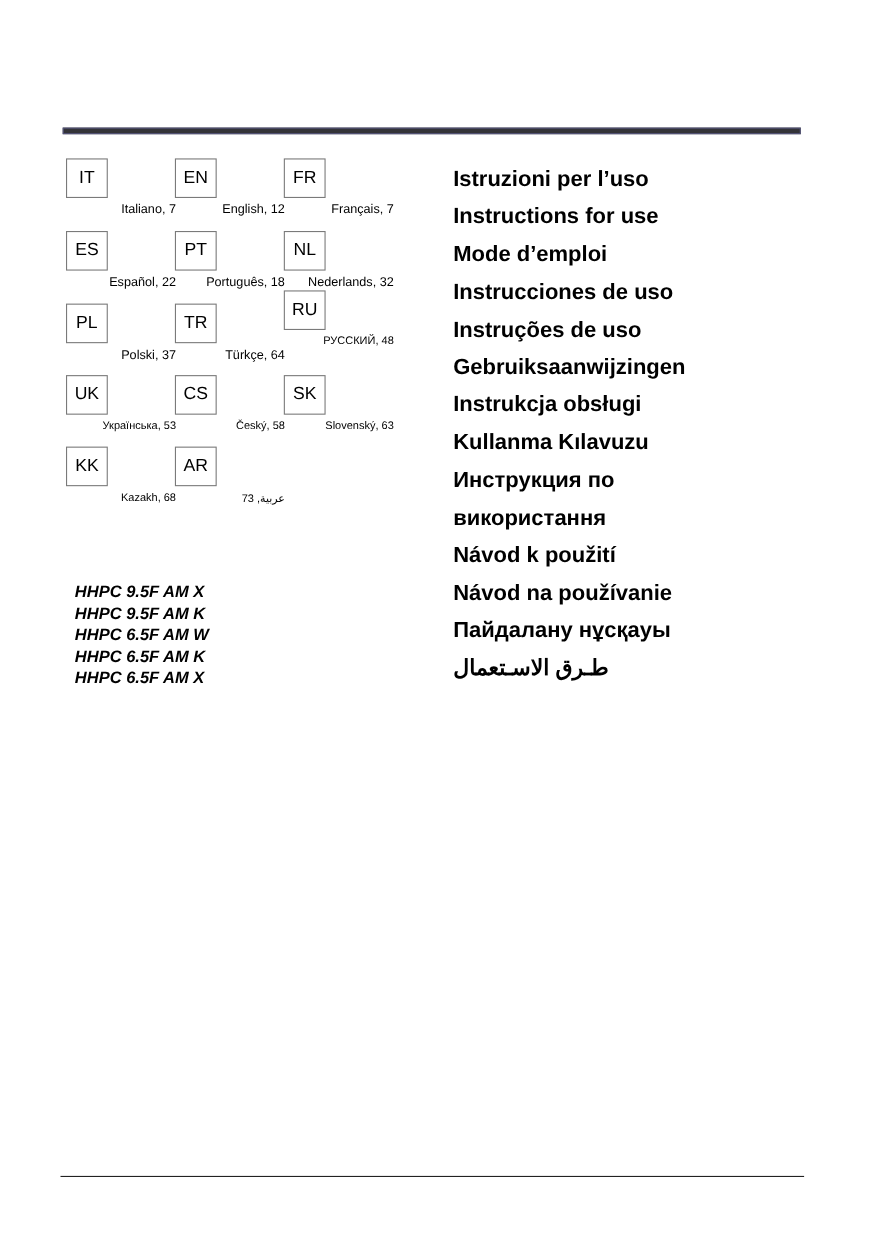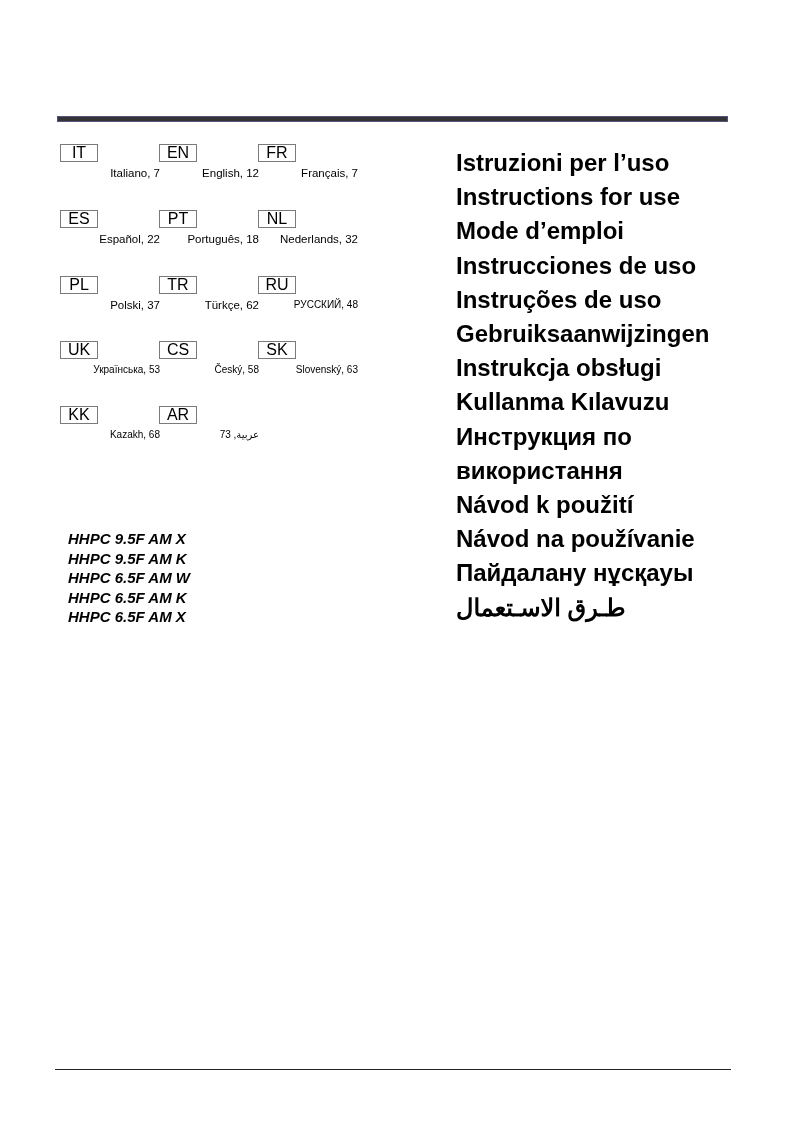--- a/index.html
+++ b/index.html
@@ -1,27 +1,27 @@
 <!DOCTYPE html>
 <html><head>
 <meta charset="utf-8">
 <style>
   html, body { margin: 0; padding: 0; background: #ffffff; }
   body { width: 802px; height: 1134px; position: relative; overflow: hidden; font-family: "Liberation Sans", sans-serif; color: #000; }
   .top-bar { position: absolute; left: 57px; top: 116px; width: 671px; height: 6px; background: #333338; border: 1px solid #55557a; box-sizing: border-box; }
   .bottom-rule { position: absolute; left: 55px; top: 1069px; width: 676px; height: 1px; background: #222; }
   .lang-grid { position: absolute; left: 60px; top: 144px; width: 330px; }
   .lang-cell { position: absolute; width: 100px; }
-  .lang-box { width: 38px; height: 18px; border: 1px solid #7a7a7a; box-sizing: border-box; display: flex; align-items: center; justify-content: center; font-size: 16px; background: #fff; cursor: pointer; }
+  .lang-box { width: 38px; height: 36px; border: 1px solid #7a7a7a; box-sizing: border-box; display: flex; align-items: center; justify-content: center; font-size: 16px; background: #fff; cursor: pointer; }
   .lang-label { font-size: 11.5px; margin-top: 5px; white-space: nowrap; text-align: right; }
   .lang-label.small { font-size: 10px; }
   .models { position: absolute; left: 58px; top: 529px; }
   .model { font-size: 15px; font-weight: bold; font-style: italic; line-height: 19.6px; margin-left: 10px; }
   .titles { position: absolute; left: 412px; top: 146px; }
-  .title { font-size: 24px; font-weight: bold; line-height: 34.2px; white-space: nowrap; margin-left: 44px; }
+  .title { font-size: 20px; font-weight: bold; line-height: 34.2px; white-space: nowrap; }
   .title.ar { direction: rtl; text-align: left; unicode-bidi: plaintext; }
 </style>
 </head>
 <body>
 
 <div class="top-bar"></div>
 
 <div class="lang-grid">
 
   <div class="lang-cell" style="left:0;top:0">
@@ -49,23 +49,23 @@
     <div class="lang-box">NL</div>
     <div class="lang-label">Nederlands, 32</div>
   </div>
 
   <div class="lang-cell" style="left:0;top:132px">
     <div class="lang-box">PL</div>
     <div class="lang-label">Polski, 37</div>
   </div>
   <div class="lang-cell" style="left:99px;top:132px">
     <div class="lang-box">TR</div>
-    <div class="lang-label">Türkçe, 62</div>
+    <div class="lang-label">Türkçe, 64</div>
   </div>
-  <div class="lang-cell" style="left:198px;top:132px">
+  <div class="lang-cell" style="left:198px;top:120px">
     <div class="lang-box">RU</div>
     <div class="lang-label small">РУССКИЙ, 48</div>
   </div>
 
   <div class="lang-cell" style="left:0;top:197px">
     <div class="lang-box">UK</div>
     <div class="lang-label small">Українська, 53</div>
   </div>
   <div class="lang-cell" style="left:99px;top:197px">
     <div class="lang-box">CS</div>

